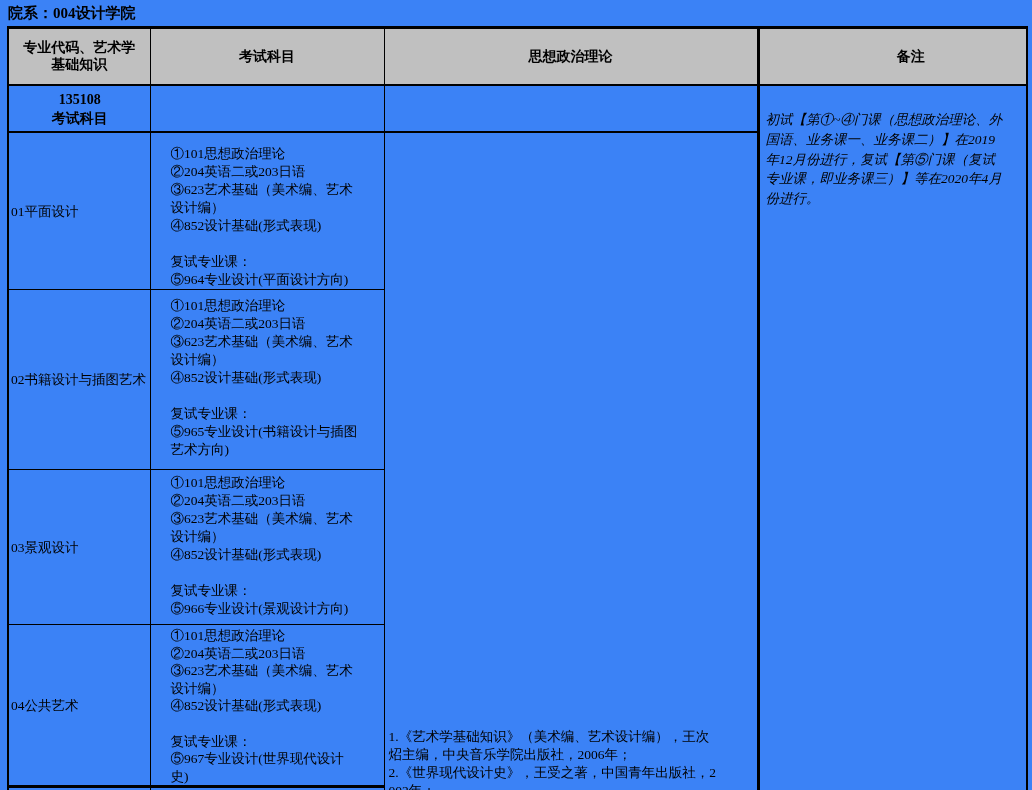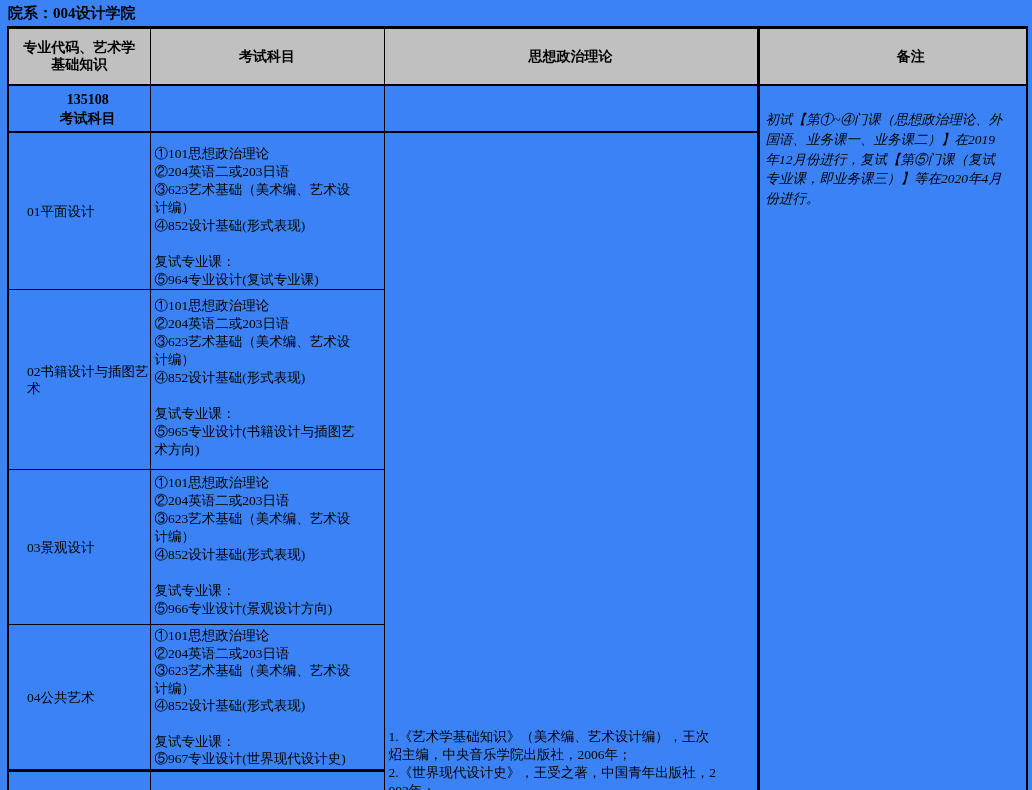--- a/index.html
+++ b/index.html
@@ -23,24 +23,24 @@
   .row-a .edge{border-bottom:2px solid #000;}
   .row-b{height:155px;}
   .row-c{height:180px;}
   .row-d{height:155px;}
   .row-e{height:146px;}
   .row-e .edge{border-bottom:3px solid #000;}
   .row-f{height:56px;}
   .row-f td{border-bottom:none;}
   .c1{
     text-align:left;vertical-align:middle;font-size:13.5px;line-height:17px;
-    padding:1px 1px 1px 18px;word-break:break-all;
+    padding:1px 1px 1px 2px;word-break:break-all;
   }
   .program-cell{text-align:center;font-weight:bold;font-size:14px;line-height:19px;vertical-align:middle;}
-  .subj{vertical-align:top;font-size:13.5px;padding:0 24px 0 4px;word-break:break-all;margin-top:20px;}
+  .subj{vertical-align:top;font-size:13.5px;padding:0 24px 0 20px;word-break:break-all;margin-top:20px;}
   .row-b .subj{padding-top:12px;}
   .subj .tline{line-height:18px;min-height:18px;}
   .row-c .subj{padding-top:7px;}
   .row-d .subj{padding-top:4px;}
   .row-e .subj{padding-top:2px;}
   .row-e .subj .tline{line-height:17.6px;min-height:17.6px;}
   .ref-cell{vertical-align:top;position:relative;}
   .ref{
     position:absolute;top:595px;left:4px;width:330px;font-size:13.5px;word-break:break-all;
   }
@@ -87,21 +87,21 @@
 
     <tr class="row-b">
       <td class="c1">01平面设计</td>
       <td class="subj">
             <div class="tline">①101思想政治理论</div>
             <div class="tline">②204英语二或203日语</div>
             <div class="tline">③623艺术基础（美术编、艺术设计编）</div>
             <div class="tline">④852设计基础(形式表现)</div>
             <div class="tline">&nbsp;</div>
             <div class="tline">复试专业课：</div>
-            <div class="tline">⑤964专业设计(复试专业课)</div>
+            <div class="tline">⑤964专业设计(平面设计方向)</div>
           </td>
       <td class="ref-cell" rowspan="5">
         <div class="ref">
               <div class="tline">1.《艺术学基础知识》（美术编、艺术设计编），王次炤主编，中央音乐学院出版社，2006年；</div>
               <div class="tline">2.《世界现代设计史》，王受之著，中国青年出版社，2002年；</div>
             </div>
       </td>
     </tr>
 
     <tr class="row-c">

